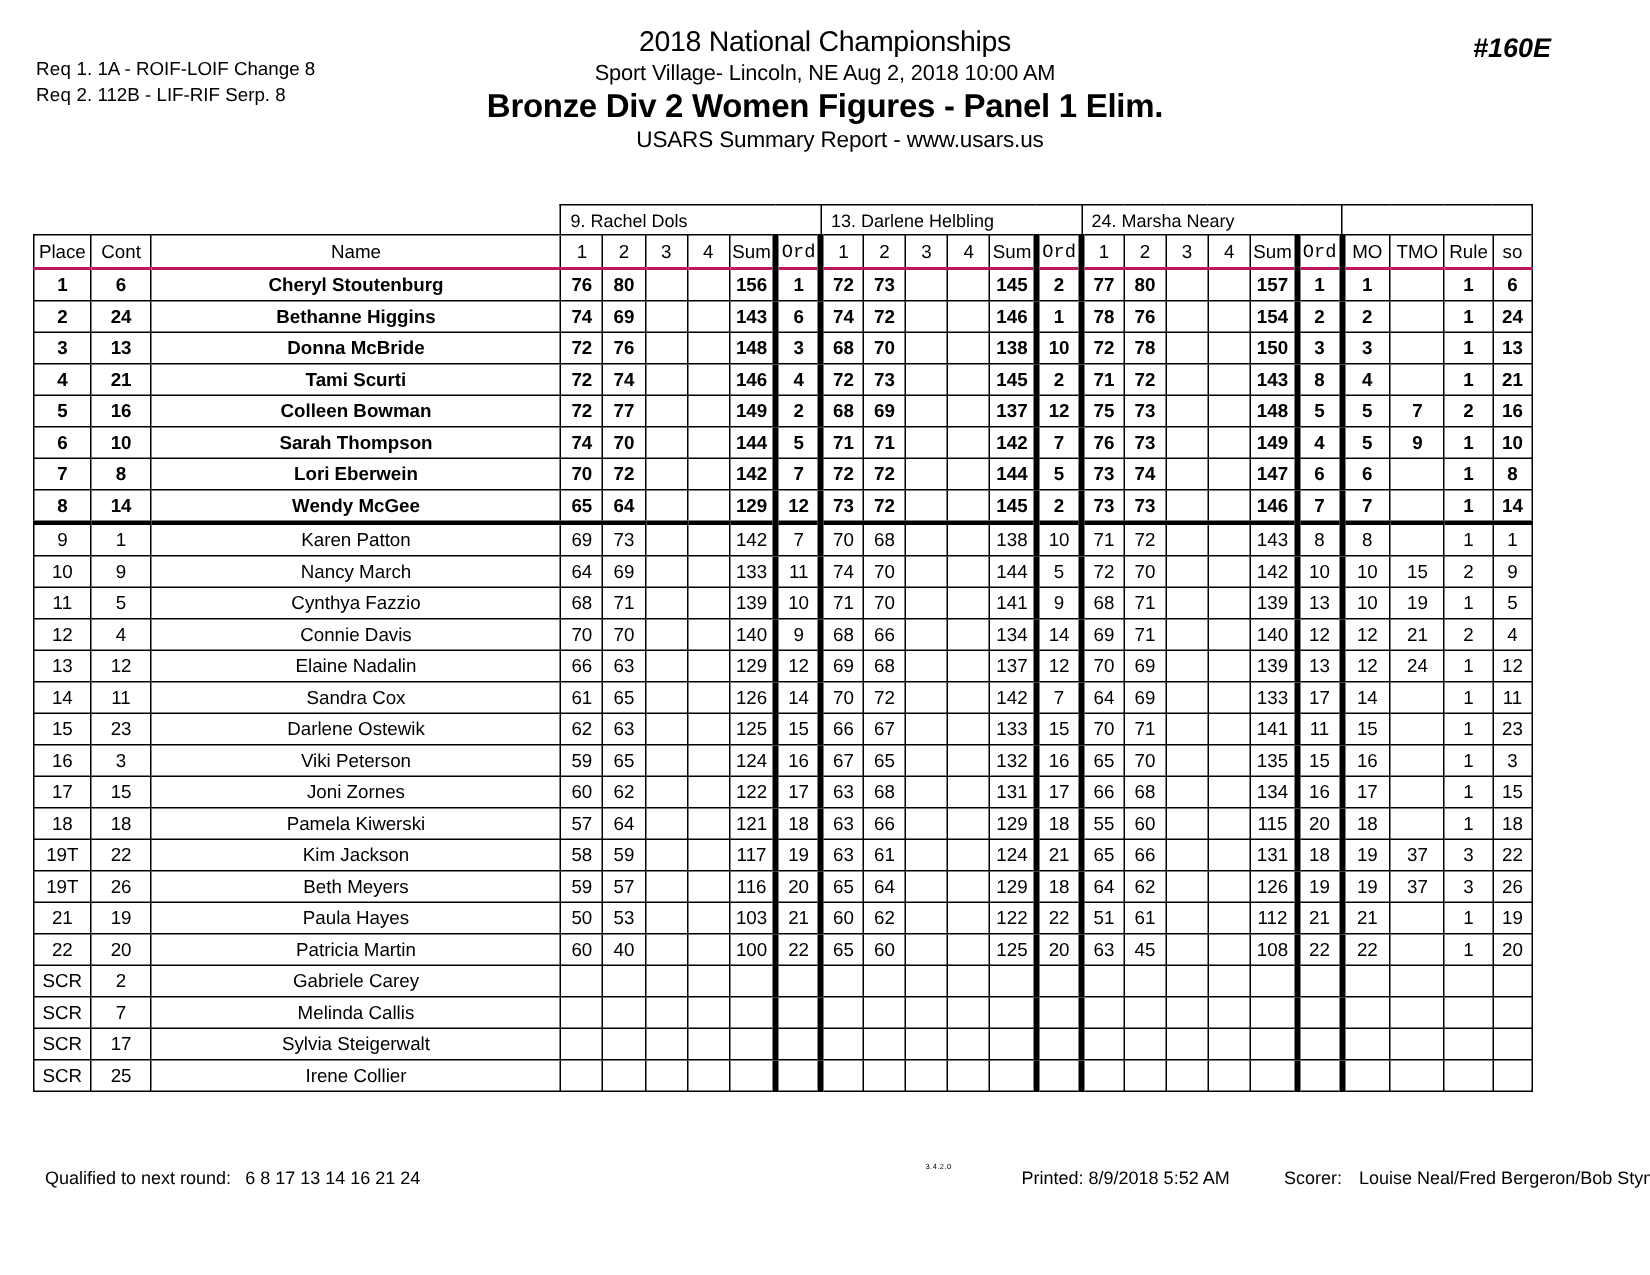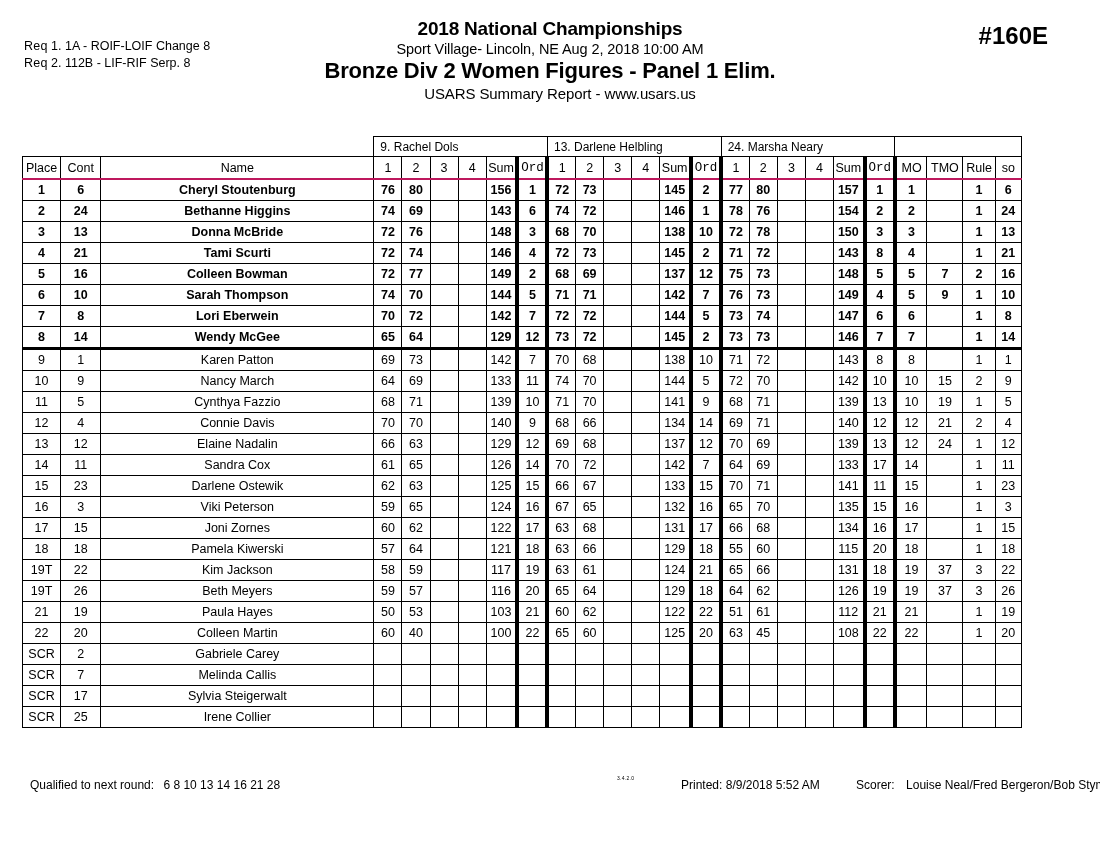--- a/index.html
+++ b/index.html
@@ -36,21 +36,21 @@
   #title-block {
     position: absolute;
     left: 0;
     right: 0;
     top: 18px;
     text-align: center;
     width: 1100px;
   }
   #meet-title {
     font-size: 19px;
-    font-weight: bold;
+    font-weight: normal;
     line-height: 22px;
     letter-spacing: -0.2px;
   }
   #meet-venue {
     font-size: 14.5px;
     line-height: 19px;
     letter-spacing: -0.1px;
   }
   #event-title {
     font-size: 22px;
@@ -59,24 +59,25 @@
     letter-spacing: -0.2px;
   }
   #report-line {
     font-size: 15px;
     line-height: 21px;
     letter-spacing: -0.1px;
     padding-left: 20px;
   }
   #event-code {
     position: absolute;
-    right: 52px;
+    right: 66px;
     top: 22px;
-    font-size: 24px;
+    font-size: 18px;
     font-weight: bold;
+    font-style: italic;
   }
 
   
   #table-wrap {
     position: absolute;
     left: 22px;
     top: 136px;
     width: 1000px;
   }
   table.results {
@@ -832,21 +833,21 @@
           <td>112</td>
           <td class="ord-col thick-l thick-r">21</td>
           <td>21</td>
           <td></td>
           <td>1</td>
           <td>19</td>
         </tr>
         <tr>
           <td class="place-col">22</td>
           <td class="cont-col">20</td>
-          <td class="name-col">Colleen Martin</td>
+          <td class="name-col">Patricia Martin</td>
           <td>60</td>
           <td>40</td>
           <td></td>
           <td></td>
           <td>100</td>
           <td class="ord-col thick-l thick-r">22</td>
           <td>65</td>
           <td>60</td>
           <td></td>
           <td></td>
@@ -971,21 +972,21 @@
           <td></td>
           <td></td>
         </tr>
       </tbody>
   </table>
 </div>
 
 <div id="footer">
   <div id="qualified">
     <span>Qualified to next round:</span>
-    <span class="q-nums">6 8 10 13 14 16 21 28</span>
+    <span class="q-nums">6 8 17 13 14 16 21 24</span>
   </div>
   <div id="ver">3.4.2.0</div>
   <div id="printed">
     <span>Printed:</span>
     <span>8/9/2018  5:52 AM</span>
   </div>
   <div id="scorer">
     <span class="s-lbl">Scorer:</span>
     <span>Louise Neal/Fred Bergeron/Bob Styma</span>
   </div>

